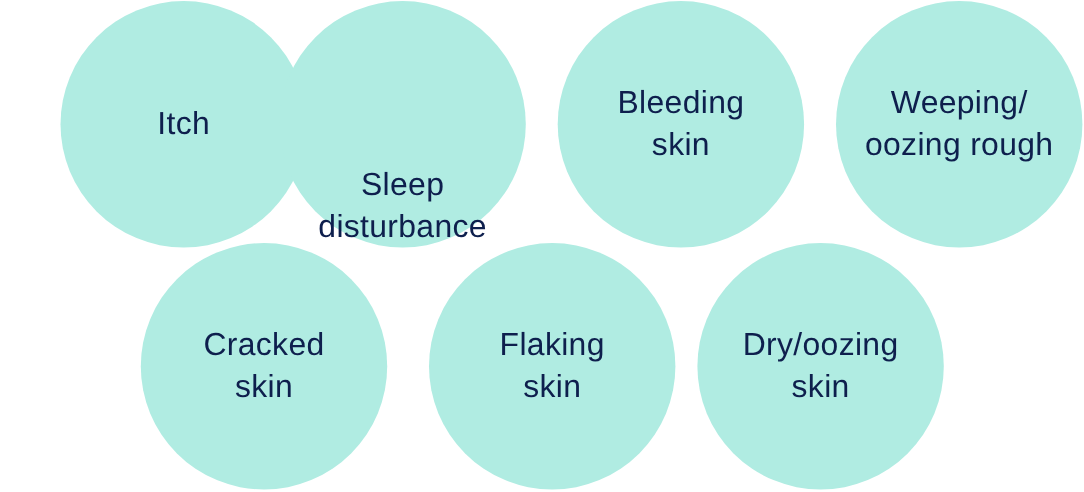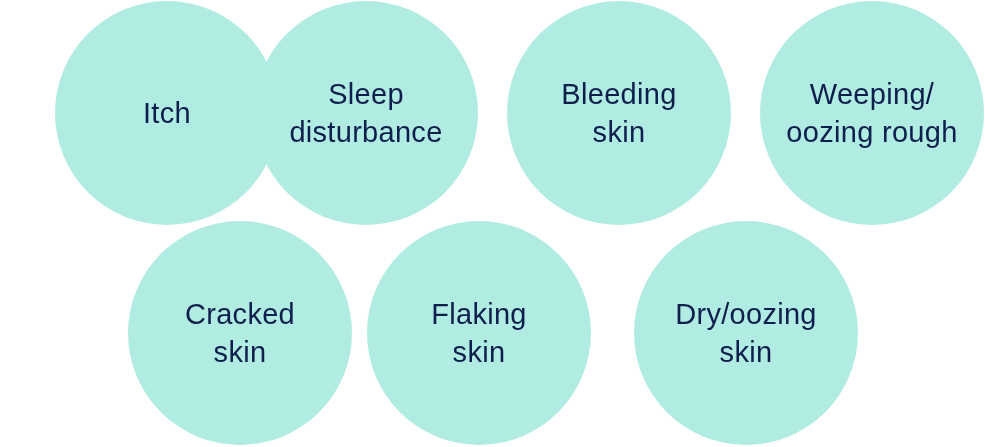--- a/index.html
+++ b/index.html
@@ -21,36 +21,36 @@
       letter-spacing: 0.3px;
       white-space: pre-line;
     }
   </style>
 </head>
 <body>
 
 <div class="circle" style="left:11px; top:1px;margin-left:44px;">
   <span class="label">Itch</span>
 </div>
-<div class="circle" style="left:254px; top:1px;">
+<div class="circle" style="left:254px; top:1px;align-items:flex-end;">
   <span class="label">Sleep
 disturbance</span>
 </div>
 <div class="circle" style="left:507px; top:1px;">
   <span class="label">Bleeding
 skin</span>
 </div>
 <div class="circle" style="left:760px; top:1px;">
   <span class="label">Weeping/
 oozing rough</span>
 </div>
 <div class="circle" style="left:128px; top:221px;justify-content:center;">
   <span class="label">Cracked
 skin</span>
 </div>
-<div class="circle" style="left:367px; top:221px;">
+<div class="circle" style="left:390px; top:221px;">
   <span class="label">Flaking
 skin</span>
 </div>
 <div class="circle" style="left:634px; top:221px;">
   <span class="label">Dry/oozing
 skin</span>
 </div>
 
 </body></html>

